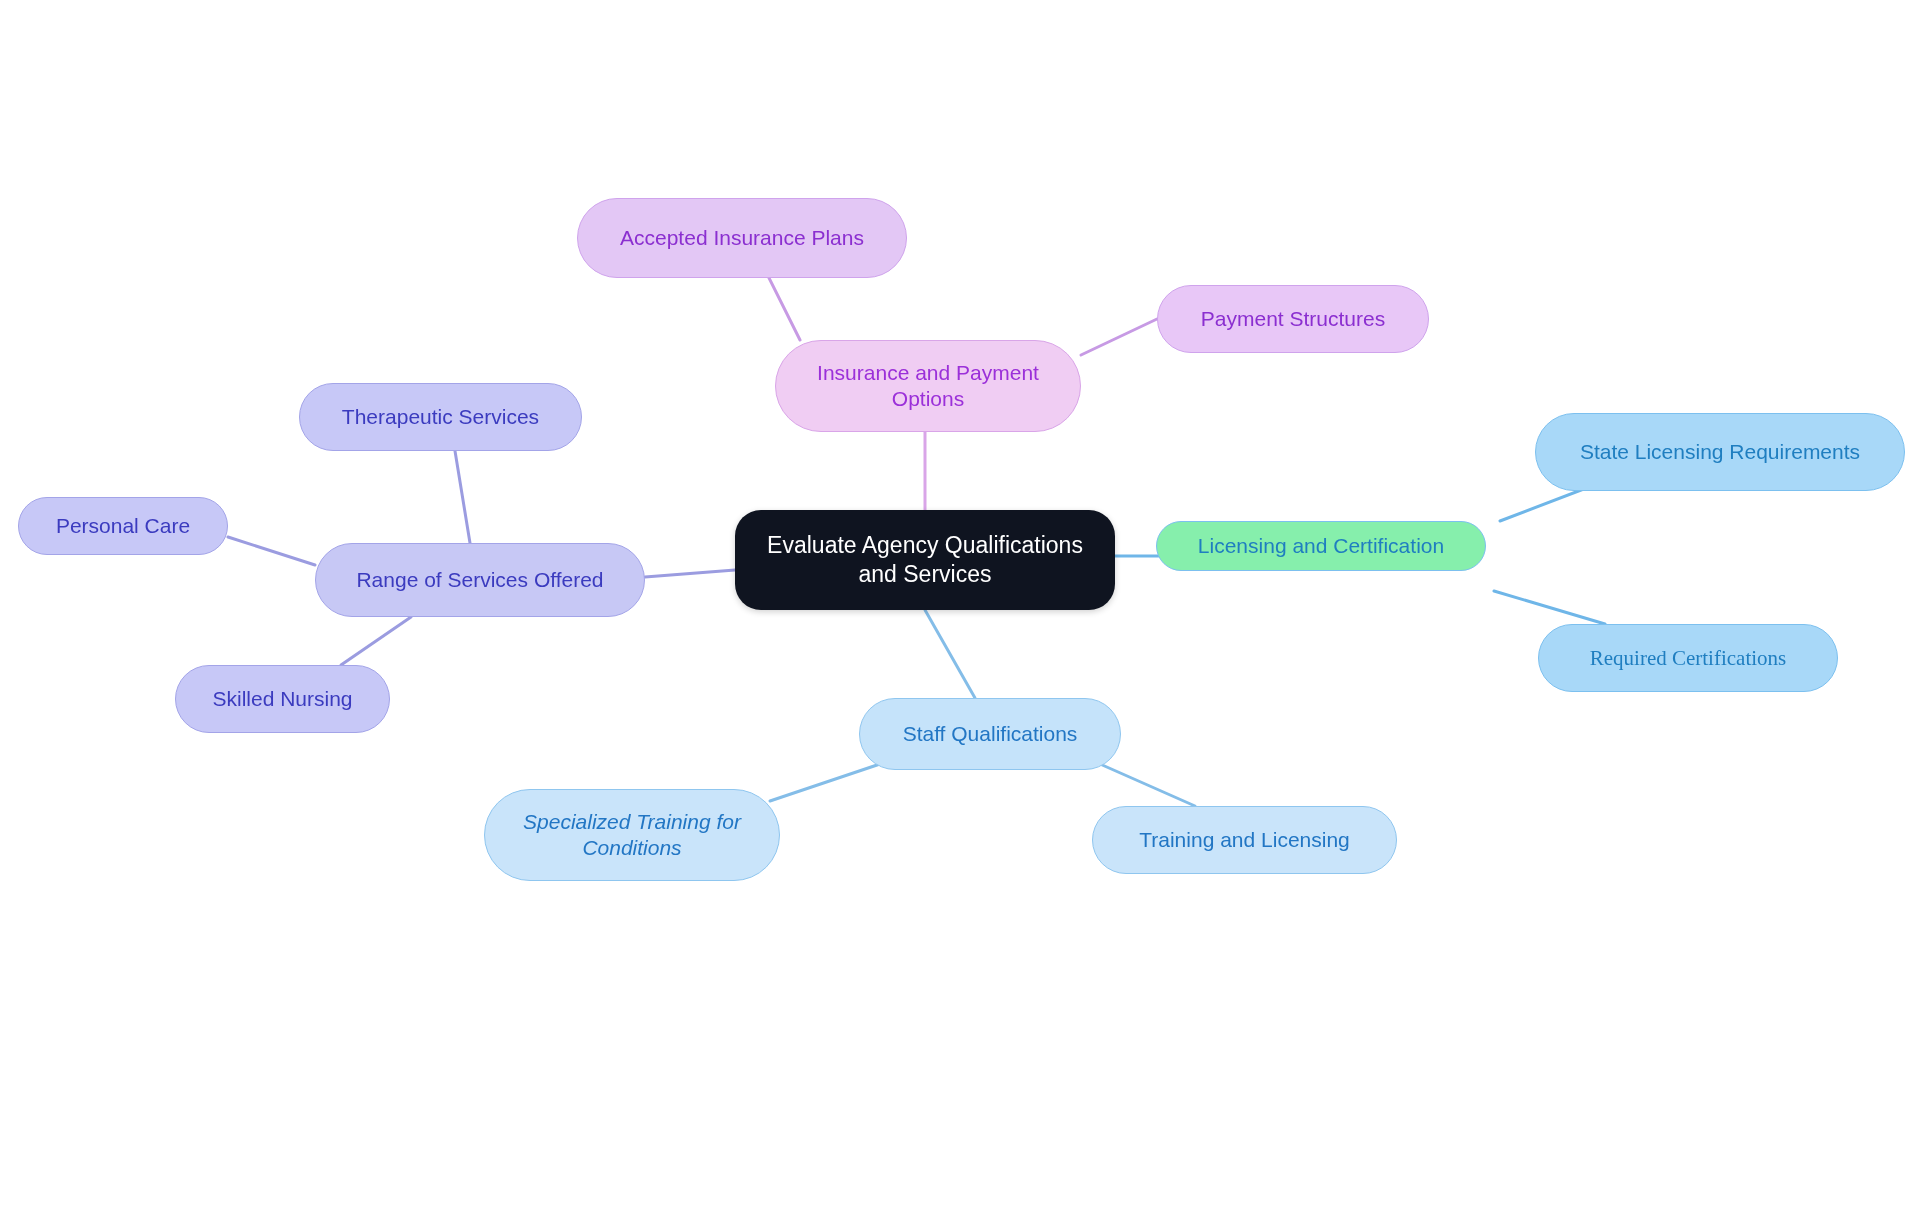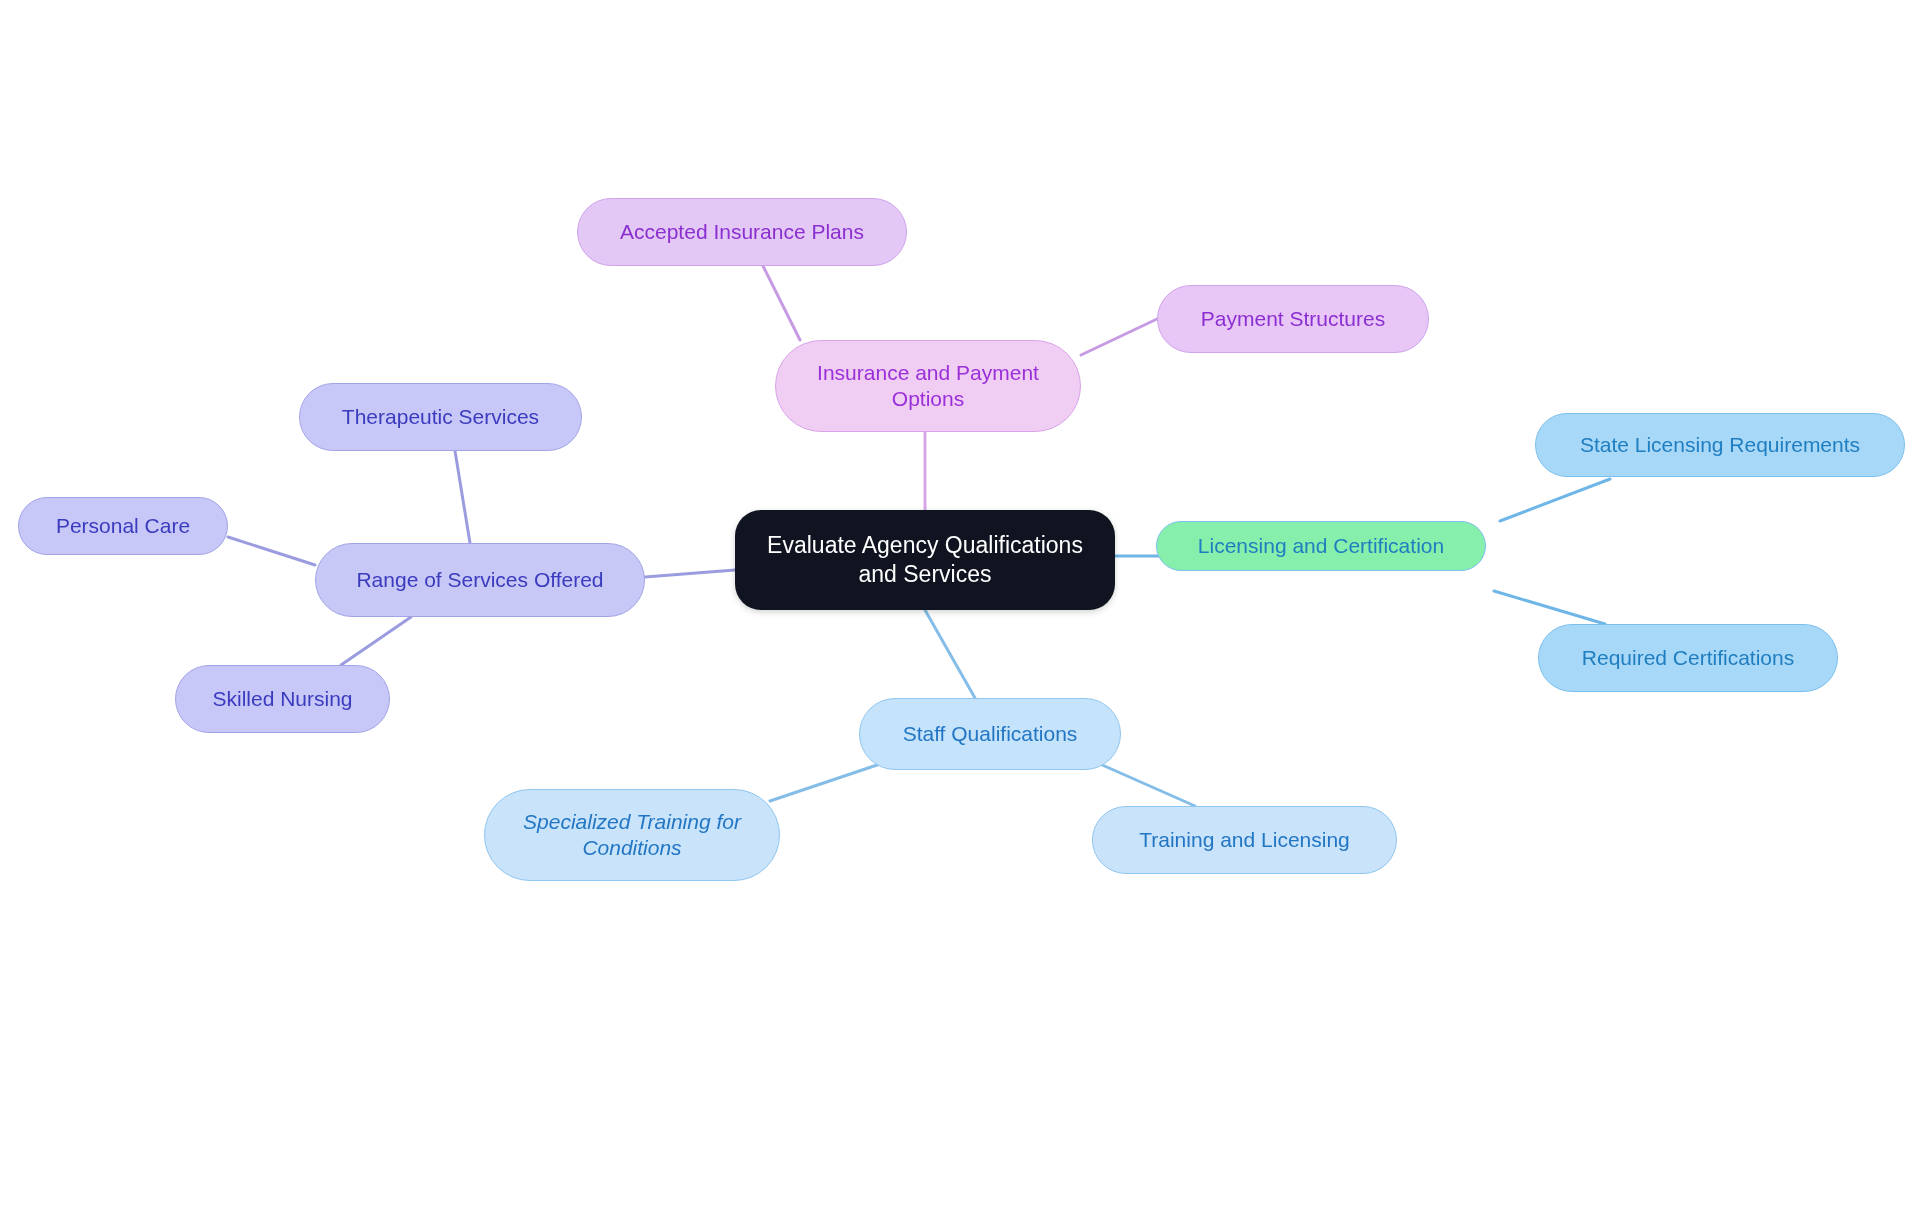--- a/index.html
+++ b/index.html
@@ -104,29 +104,29 @@
       <path d="M 925 610 L 975 698" stroke="#84bde8" stroke-width="3" fill="none" stroke-linecap="round"></path>
       <path d="M 880 764 L 770 801" stroke="#84bde8" stroke-width="3" fill="none" stroke-linecap="round"></path>
       <path d="M 1100 764 L 1195 806" stroke="#84bde8" stroke-width="3" fill="none" stroke-linecap="round"></path>
     </svg>
 
   <div id="nodes">
       <div class="node root" style="left: 735px; top: 510px; width: 380px; height: 100px; background: rgb(15, 20, 32); color: rgb(255, 255, 255); border-color: rgb(15, 20, 32); font-size: 23px;"><span>Evaluate Agency Qualifications
 and Services</span></div>
       <div class="node" style="left: 775px; top: 340px; width: 306px; height: 92px; background: rgb(240, 205, 243); color: rgb(155, 48, 217); border-color: rgb(217, 165, 232); font-size: 21px;"><span>Insurance and Payment
 Options</span></div>
-      <div class="node" style="left: 577px; top: 198px; width: 330px; height: 68px; background: rgb(227, 199, 245); color: rgb(139, 47, 208); border-color: rgb(207, 163, 236); font-size: 21px;"><span>Accepted Insurance Plans</span></div>
+      <div class="node" style="left: 577px; top: 198px; width: 330px; height: 80px; background: rgb(227, 199, 245); color: rgb(139, 47, 208); border-color: rgb(207, 163, 236); font-size: 21px;"><span>Accepted Insurance Plans</span></div>
       <div class="node" style="left: 1157px; top: 285px; width: 272px; height: 68px; background: rgb(232, 199, 247); color: rgb(139, 47, 208); border-color: rgb(207, 163, 236); font-size: 21px;"><span>Payment Structures</span></div>
       <div class="node" style="left: 315px; top: 543px; width: 330px; height: 74px; background: rgb(199, 200, 245); color: rgb(59, 59, 191); border-color: rgb(163, 164, 232); font-size: 21px; align-items: center;"><span>Range of Services Offered</span></div>
       <div class="node" style="left: 18px; top: 497px; width: 210px; height: 58px; background: rgb(199, 200, 247); color: rgb(59, 59, 191); border-color: rgb(163, 164, 232); font-size: 21px;"><span>Personal Care</span></div>
       <div class="node" style="left: 299px; top: 383px; width: 283px; height: 68px; background: rgb(199, 200, 247); color: rgb(59, 59, 191); border-color: rgb(163, 164, 232); font-size: 21px;"><span>Therapeutic Services</span></div>
       <div class="node" style="left: 175px; top: 665px; width: 215px; height: 68px; background: rgb(199, 200, 247); color: rgb(59, 59, 191); border-color: rgb(163, 164, 232); font-size: 21px; justify-content: center;"><span>Skilled Nursing</span></div>
       <div class="node" style="left: 1156px; top: 521px; width: 330px; height: 50px; background: #86efac; color: rgb(31, 126, 192); border-color: rgb(124, 192, 239); font-size: 21px;"><span>Licensing and Certification</span></div>
-      <div class="node" style="left: 1535px; top: 413px; width: 370px; height: 64px; background: rgb(168, 216, 248); color: rgb(31, 126, 192); border-color: rgb(124, 192, 239); font-size: 21px;"><span>State Licensing Requirements</span></div>
-      <div class="node" style="left: 1538px; top: 624px; width: 300px; height: 68px; background: rgb(168, 216, 248); color: rgb(31, 126, 192); border-color: rgb(124, 192, 239); font-size: 21px;"><span>Required Certifications</span></div>
+      <div class="node" style="left: 1535px; top: 413px; width: 370px; height: 78px; background: rgb(168, 216, 248); color: rgb(31, 126, 192); border-color: rgb(124, 192, 239); font-size: 21px;"><span>State Licensing Requirements</span></div>
+      <div class="node" style="left: 1538px; top: 624px; width: 300px; height: 68px; background: rgb(168, 216, 248); color: rgb(31, 126, 192); border-color: rgb(124, 192, 239); font-size: 21px; font-family: Liberation Serif, serif;"><span>Required Certifications</span></div>
       <div class="node" style="left: 859px; top: 698px; width: 262px; height: 72px; background: rgb(197, 227, 250); color: rgb(34, 118, 196); border-color: rgb(143, 198, 239); font-size: 21px;"><span>Staff Qualifications</span></div>
       <div class="node" style="left: 484px; top: 789px; width: 296px; height: 92px; background: rgb(201, 228, 250); color: rgb(34, 118, 196); border-color: rgb(143, 198, 239); font-size: 21px; font-style: italic;"><span>Specialized Training for
 Conditions</span></div>
       <div class="node" style="left: 1092px; top: 806px; width: 305px; height: 68px; background: rgb(201, 228, 250); color: rgb(34, 118, 196); border-color: rgb(143, 198, 239); font-size: 21px;"><span>Training and Licensing</span></div>
     </div>
 
 
 </div>
 
 </body></html>

